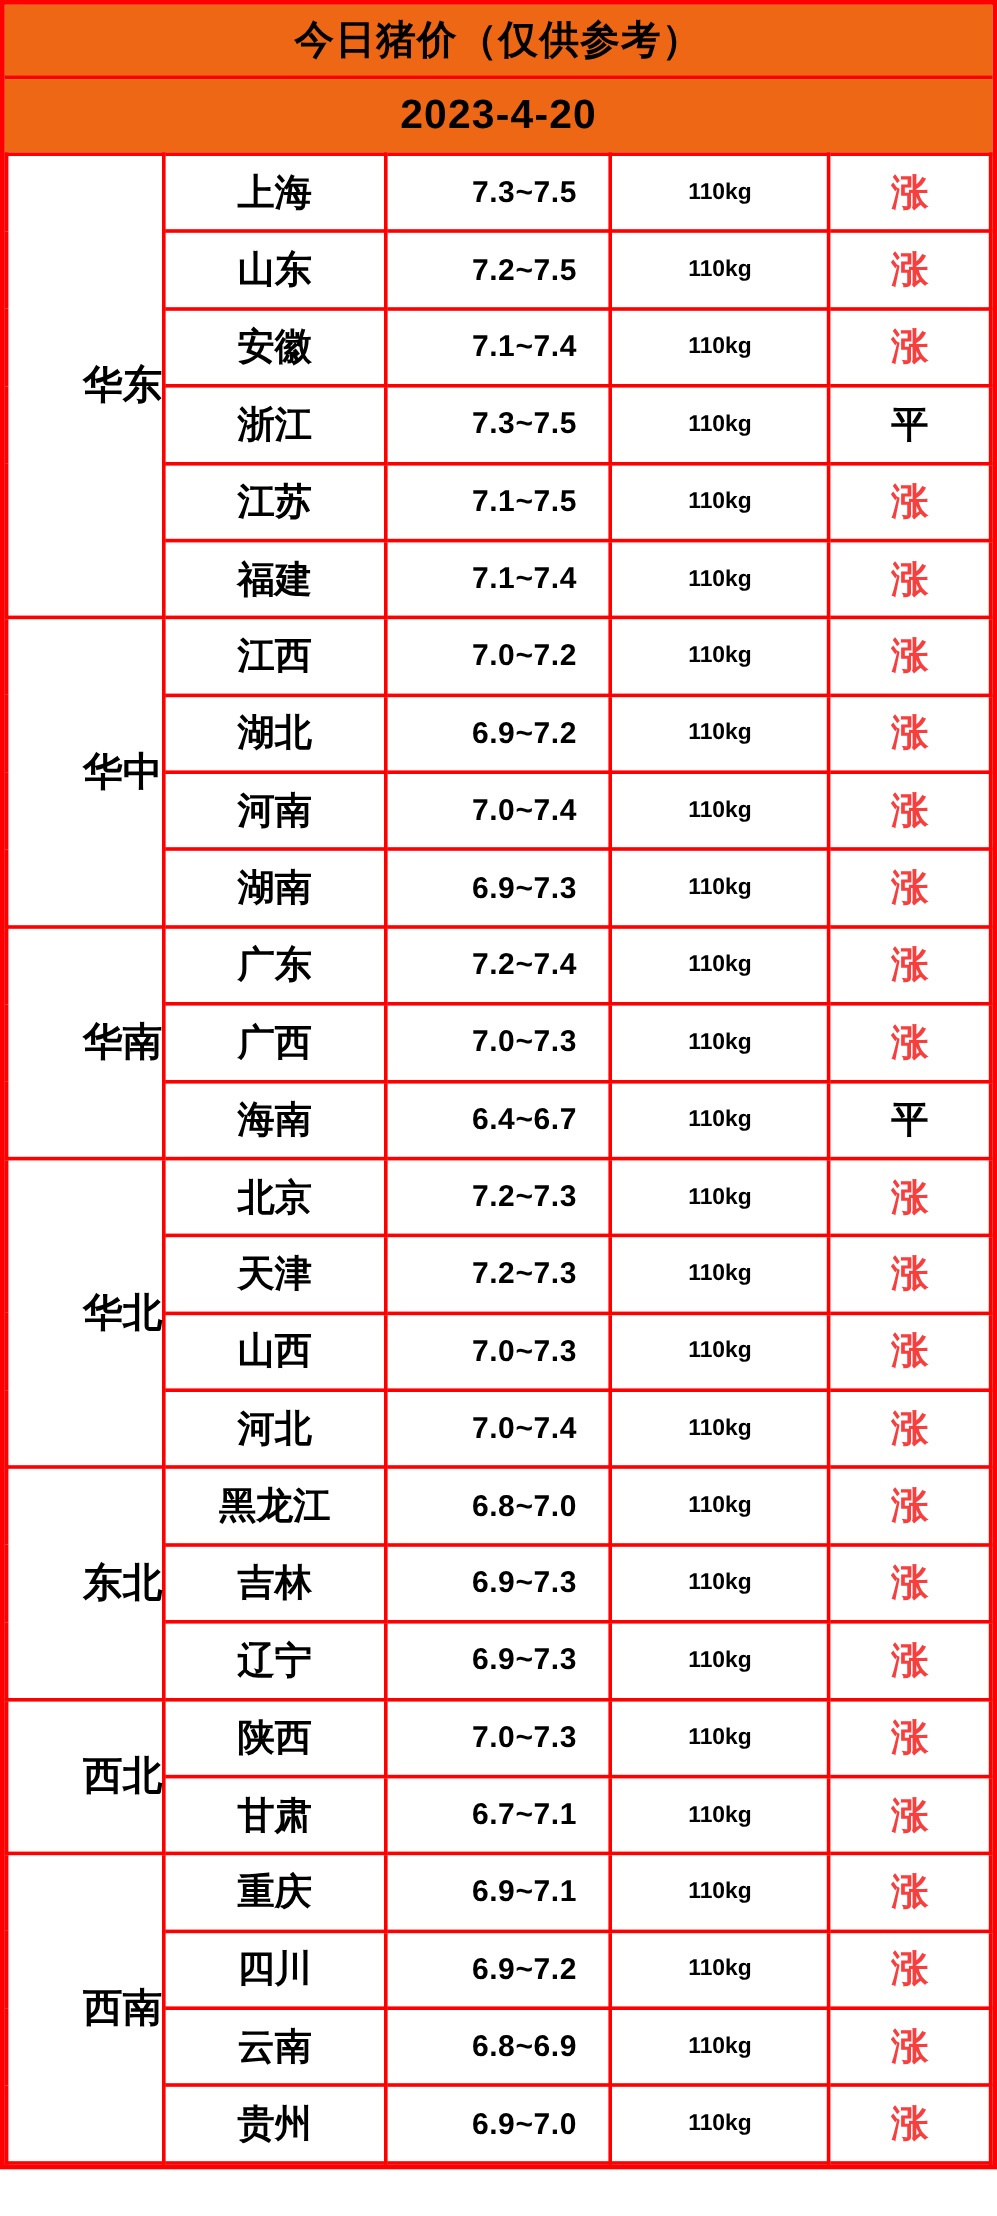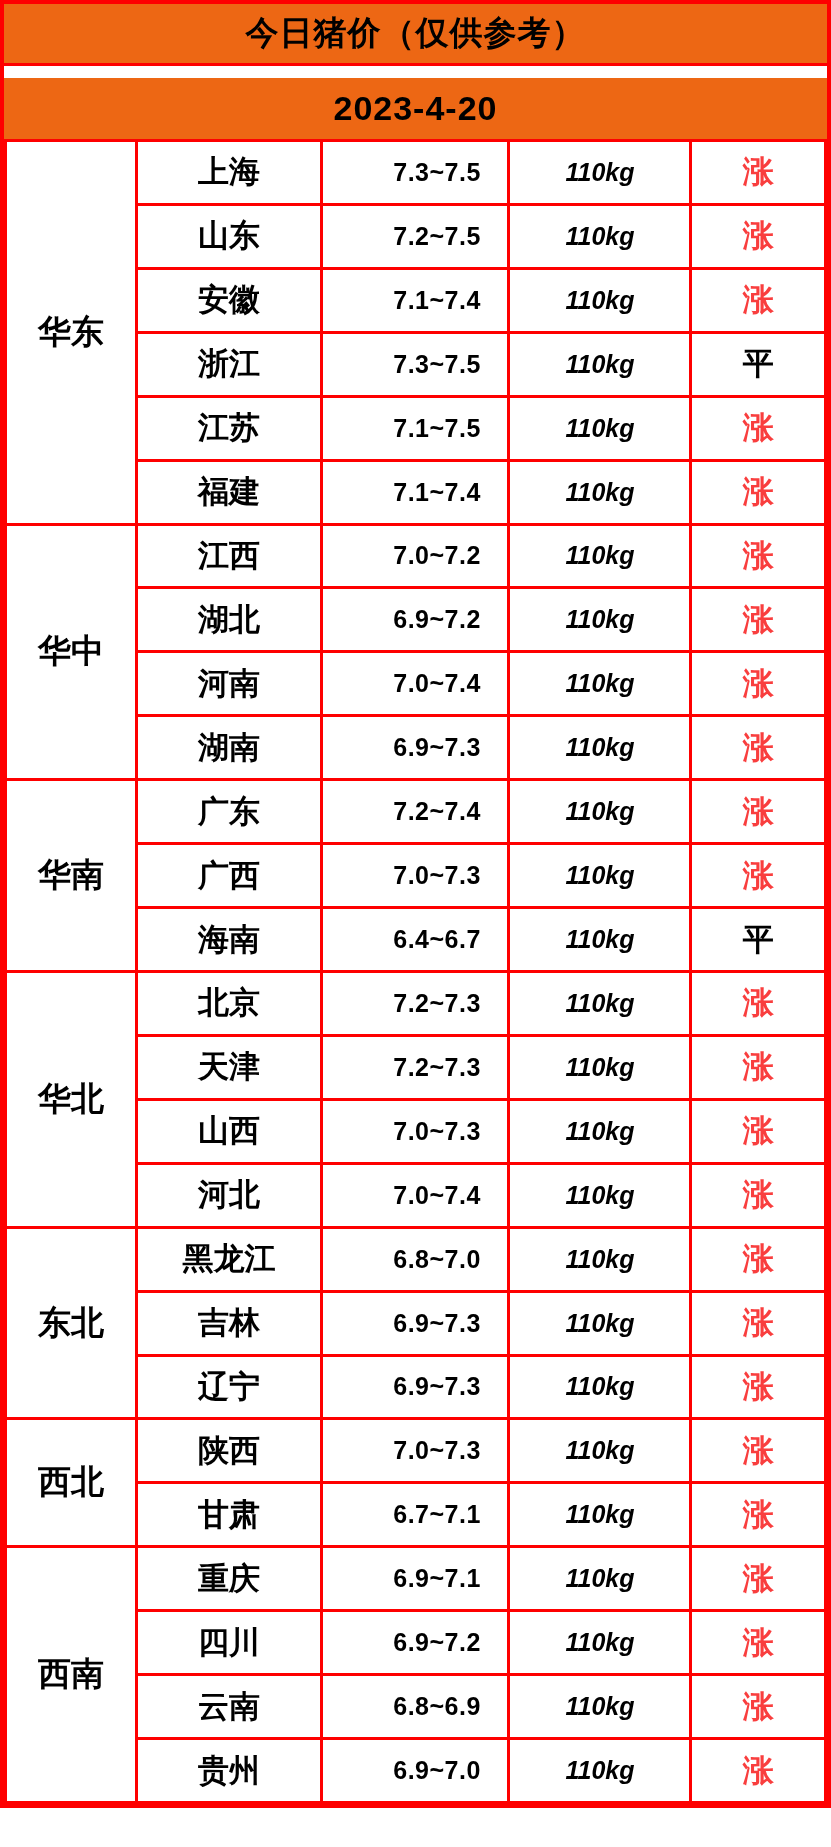--- a/index.html
+++ b/index.html
@@ -38,21 +38,20 @@
   }
   .date-band {
     height: 61px;
     flex: 0 0 61px;
     background: var(--orange);
     display: flex;
     align-items: center;
     justify-content: center;
     font-size: 34px;
     letter-spacing: 1px;
-    margin-top: 12px;
   }
   table.price-table {
     flex: 1 1 auto;
     width: 100%;
     height: 100%;
     border-collapse: collapse;
     table-layout: fixed;
   }
   .price-table td {
     border: 3px solid var(--grid);
@@ -60,24 +59,24 @@
     vertical-align: middle;
     padding: 0;
     background: #ffffff;
   }
   .col-region  { width: 16.0%; }
   .col-province{ width: 22.5%; }
   .col-price   { width: 22.9%; }
   .col-weight  { width: 22.2%; }
   .col-trend   { width: 16.4%; }
 
-  td.region-cell   { font-size: 33px; }
+  td.region-cell   { font-size: 33px; text-align: right; }
   td.province-cell { font-size: 31px; }
   td.price-cell    { font-size: 25px; letter-spacing: 0.5px; padding-left: 44px; }
-  td.weight-cell   { font-size: 25px; font-style: italic; }
+  td.weight-cell   { font-size: 19px; }
   td.trend-cell    { font-size: 31px; }
   td.trend-cell.up   { color: var(--up); }
   td.trend-cell.flat { color: var(--flat); }
 </style>
 </head>
 <body>
 
 <div class="poster">
   <div class="title-band">
     <span>今日猪价（仅供参考）</span>

